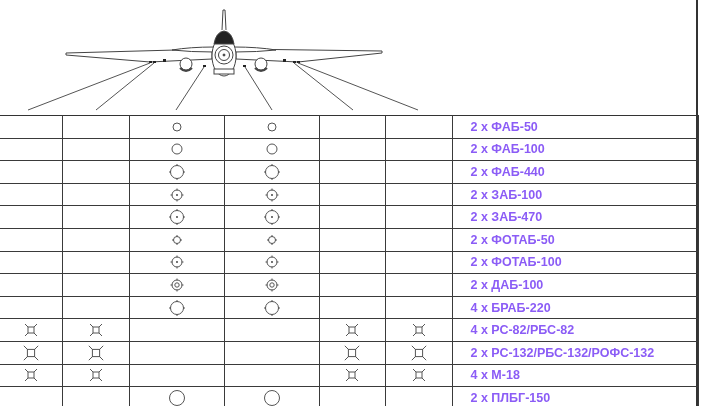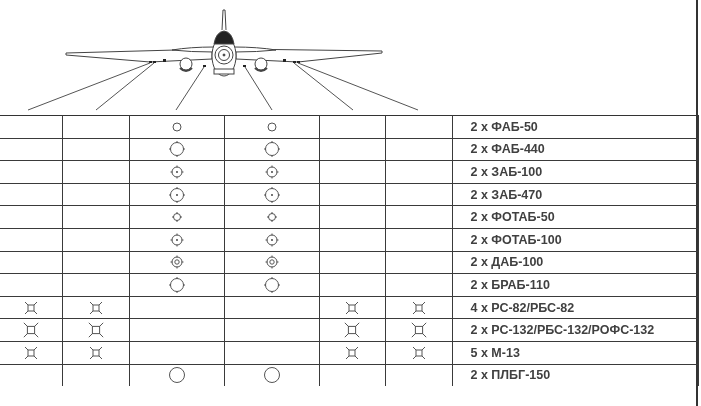--- a/index.html
+++ b/index.html
@@ -3,21 +3,21 @@
 <meta charset="utf-8">
 <style>
   html, body { margin:0; padding:0; background:#ffffff; }
   body { width:701px; height:406px; position:relative; overflow:hidden; font-family:"Liberation Sans", sans-serif; }
   #aircraft { position:absolute; left:0; top:0; width:701px; height:116px; }
   #right-border { position:absolute; left:696px; top:0; width:2px; height:406px; background:#333; }
   #loadout-table { position:absolute; left:0; top:115px; width:698px; border-collapse:collapse; table-layout:fixed; }
   #loadout-table td { border:1px solid #3a3a3a; height:21.6px; padding:0; text-align:center; vertical-align:middle; }
   #loadout-table tr:first-child td { border-top:1.5px solid #333; }
   #loadout-table td:first-child { border-left:none; }
-  #loadout-table td.label { text-align:left; font-weight:bold; font-size:12.5px; color:#404040; padding-left:18px; white-space:nowrap; }
+  #loadout-table td.label { text-align:left; font-weight:bold; font-size:12.5px; color:#8b5cf6; padding-left:18px; white-space:nowrap; }
   .sym { display:inline-block; vertical-align:middle; }
   .sym svg { display:block; }
   td.last-row { height:22px; border-bottom:none !important; }
 </style>
 </head>
 <body>
 
 <svg id="aircraft" viewBox="0 0 701 116" xmlns="http://www.w3.org/2000/svg">
   <g fill="none" stroke="#444" stroke-width="1">
 
@@ -86,20 +86,33 @@
               <circle cx="12" cy="10" r="4" fill="none" stroke="#555" stroke-width="1"></circle>
             </svg></span></td>
         <td></td>
         <td></td>
         <td class="label">2 x ФАБ-50</td>
       </tr>
       <tr>
         <td></td>
         <td></td>
         <td><span class="sym"><svg width="24" height="20" viewBox="0 0 24 20">
+              <circle cx="12" cy="10" r="5" fill="none" stroke="#555" stroke-width="1"></circle>
+            </svg></span></td>
+        <td><span class="sym"><svg width="24" height="20" viewBox="0 0 24 20">
+              <circle cx="12" cy="10" r="5" fill="none" stroke="#555" stroke-width="1"></circle>
+            </svg></span></td>
+        <td></td>
+        <td></td>
+        <td class="label">2 x ФАБ-100</td>
+      </tr>
+      <tr>
+        <td></td>
+        <td></td>
+        <td><span class="sym"><svg width="24" height="20" viewBox="0 0 24 20">
               <circle cx="12" cy="10" r="6.5" fill="none" stroke="#555" stroke-width="1"></circle>
               <line x1="12" y1="2" x2="12" y2="4" stroke="#555"></line>
               <line x1="12" y1="16" x2="12" y2="18" stroke="#555"></line>
               <line x1="4" y1="10" x2="6" y2="10" stroke="#555"></line>
               <line x1="18" y1="10" x2="20" y2="10" stroke="#555"></line>
             </svg></span></td>
         <td><span class="sym"><svg width="24" height="20" viewBox="0 0 24 20">
               <circle cx="12" cy="10" r="6.5" fill="none" stroke="#555" stroke-width="1"></circle>
               <line x1="12" y1="2" x2="12" y2="4" stroke="#555"></line>
               <line x1="12" y1="16" x2="12" y2="18" stroke="#555"></line>
@@ -235,21 +248,21 @@
             </svg></span></td>
         <td><span class="sym"><svg width="24" height="20" viewBox="0 0 24 20">
               <circle cx="12" cy="10" r="6.5" fill="none" stroke="#555" stroke-width="1"></circle>
               <line x1="12" y1="2" x2="12" y2="4" stroke="#555"></line>
               <line x1="12" y1="16" x2="12" y2="18" stroke="#555"></line>
               <line x1="4" y1="10" x2="6" y2="10" stroke="#555"></line>
               <line x1="18" y1="10" x2="20" y2="10" stroke="#555"></line>
             </svg></span></td>
         <td></td>
         <td></td>
-        <td class="label">2 x БРАБ-110</td>
+        <td class="label">4 x БРАБ-220</td>
       </tr>
       <tr>
         <td><span class="sym"><svg width="20" height="20" viewBox="0 0 20 20">
               <g stroke="#555" stroke-width="1" fill="none">
                 <rect x="7" y="7" width="6" height="6"></rect>
                 <line x1="7" y1="7" x2="4" y2="4"></line>
                 <line x1="13" y1="7" x2="16" y2="4"></line>
                 <line x1="7" y1="13" x2="4" y2="16"></line>
                 <line x1="13" y1="13" x2="16" y2="16"></line>
               </g>
@@ -358,21 +371,21 @@
             </svg></span></td>
         <td><span class="sym"><svg width="20" height="20" viewBox="0 0 20 20">
               <g stroke="#555" stroke-width="1" fill="none">
                 <rect x="7" y="7" width="6" height="6"></rect>
                 <line x1="7" y1="7" x2="4" y2="4"></line>
                 <line x1="13" y1="7" x2="16" y2="4"></line>
                 <line x1="7" y1="13" x2="4" y2="16"></line>
                 <line x1="13" y1="13" x2="16" y2="16"></line>
               </g>
             </svg></span></td>
-        <td class="label">5 x М-13</td>
+        <td class="label">4 x М-18</td>
       </tr>
       <tr>
         <td class="last-row"></td>
         <td class="last-row"></td>
         <td class="last-row"><span class="sym"><svg width="24" height="20" viewBox="0 0 24 20">
               <circle cx="12" cy="10" r="7.5" fill="none" stroke="#555" stroke-width="1"></circle>
             </svg></span></td>
         <td class="last-row"><span class="sym"><svg width="24" height="20" viewBox="0 0 24 20">
               <circle cx="12" cy="10" r="7.5" fill="none" stroke="#555" stroke-width="1"></circle>
             </svg></span></td>

